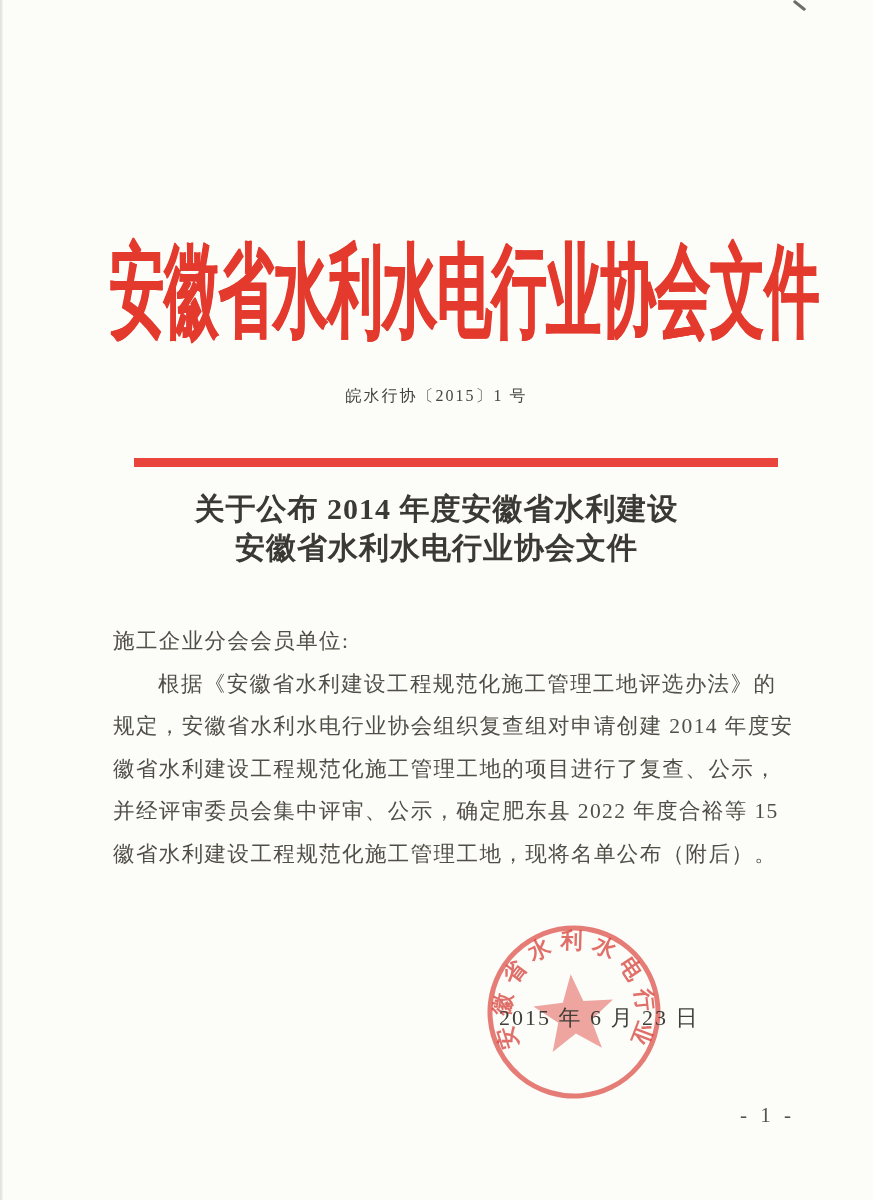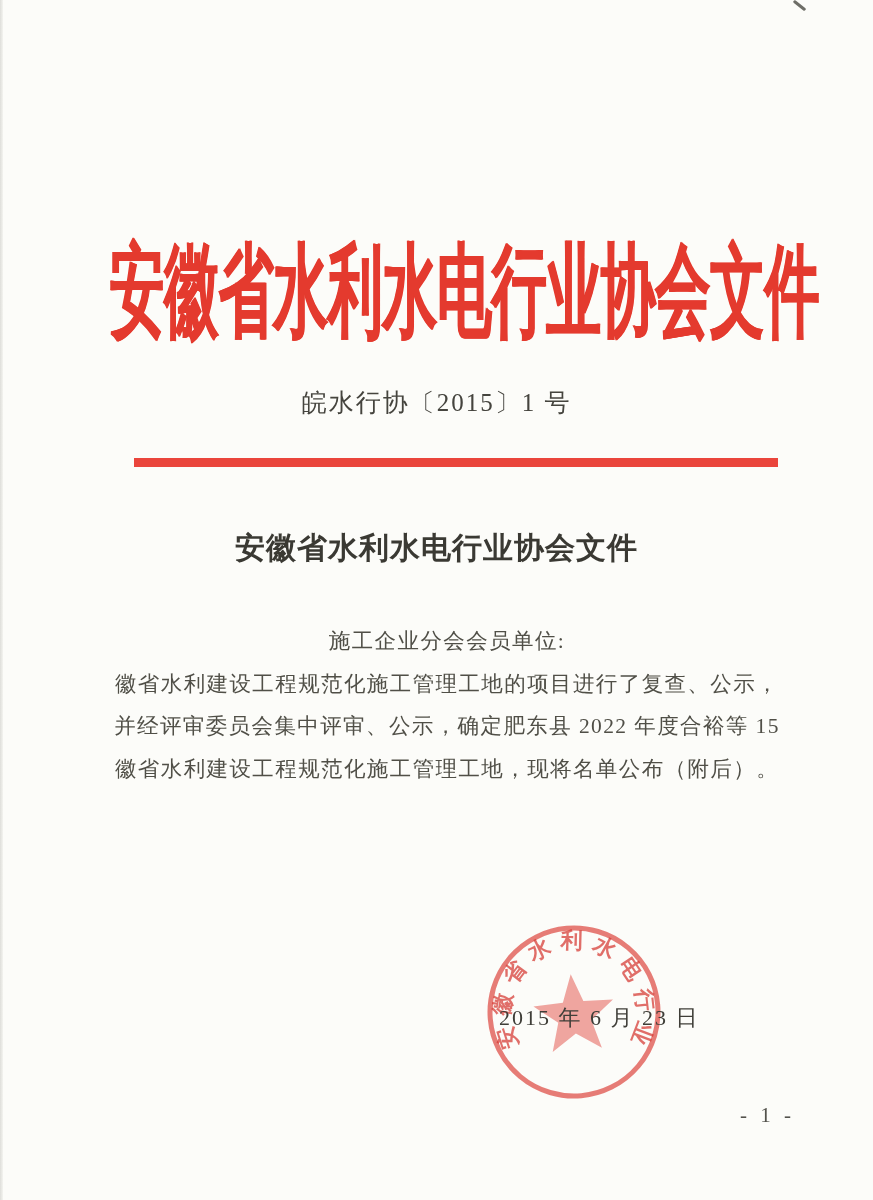--- a/index.html
+++ b/index.html
@@ -48,21 +48,21 @@
     color: #e43a2e;
     letter-spacing: 0px;
     transform: scale(1.03, 1.92);
     transform-origin: top center;
     text-shadow: 0.6px 0 0 #e43a2e, -0.6px 0 0 #e43a2e;
   }
   .doc-number {
     position: absolute;
     top: 386px; left: 0; right: 0;
     text-align: center;
-    font-size: 25px;
+    font-size: 16px;
     letter-spacing: 2px;
     color: #45443e;
   }
   .red-rule {
     position: absolute;
     top: 458px; left: 134px;
     width: 644px; height: 9px;
     background: #ea453c;
   }
   .doc-title {
@@ -78,21 +78,20 @@
   }
   .doc-body {
     position: absolute;
     top: 620px; left: 113px;
     width: 668px;
     font-size: 21.5px;
     letter-spacing: 1.4px;
     line-height: 42.6px;
     color: #504f47;
     white-space: nowrap;
-    text-align: center;
   }
   .doc-body .indent { padding-left: 45px; }
   .sign-date {
     position: absolute;
     top: 1003px; left: 499px;
     font-size: 22px;
     letter-spacing: 2px;
     color: #3f3e38;
     z-index: 3;
   }
@@ -120,26 +119,28 @@
 
   <div class="letterhead">
     <span class="letterhead-inner">安徽省水利水电行业协会文件</span>
   </div>
 
   <div class="doc-number">皖水行协〔2015〕1 号</div>
 
   <div class="red-rule"></div>
 
   <h1 class="doc-title">
-    <br>
+    <span>关于公布 2014 年度安徽省水利建设</span><br>
     <span>安徽省水利水电行业协会文件</span>
   </h1>
 
   <div class="doc-body">
     <div>施工企业分会会员单位:</div>
+    <div class="indent">根据《安徽省水利建设工程规范化施工管理工地评选办法》的</div>
+    <div>规定，安徽省水利水电行业协会组织复查组对申请创建 2014 年度安</div>
     <div>徽省水利建设工程规范化施工管理工地的项目进行了复查、公示，</div>
     <div>并经评审委员会集中评审、公示，确定肥东县 2022 年度合裕等 15</div>
     <div>徽省水利建设工程规范化施工管理工地，现将名单公布（附后）。</div>
   </div>
 
   <svg class="seal" width="200" height="200" viewBox="-100 -100 200 200">
     <circle r="84" fill="none" stroke="rgba(219,64,56,0.68)" stroke-width="5"></circle>
     <path d="M0,-38 L10.3,-10.2 L39.9,-9 L16.6,9.4 L24.7,38 L0,21.5 L-24.7,38 L-16.6,9.4 L-39.9,-9 L-10.3,-10.2 Z" fill="rgba(227,93,85,0.55)"></path>
     <defs>
       <path id="sealArc" d="M -55.4 32 A 64 64 0 1 1 55.4 32"></path>

